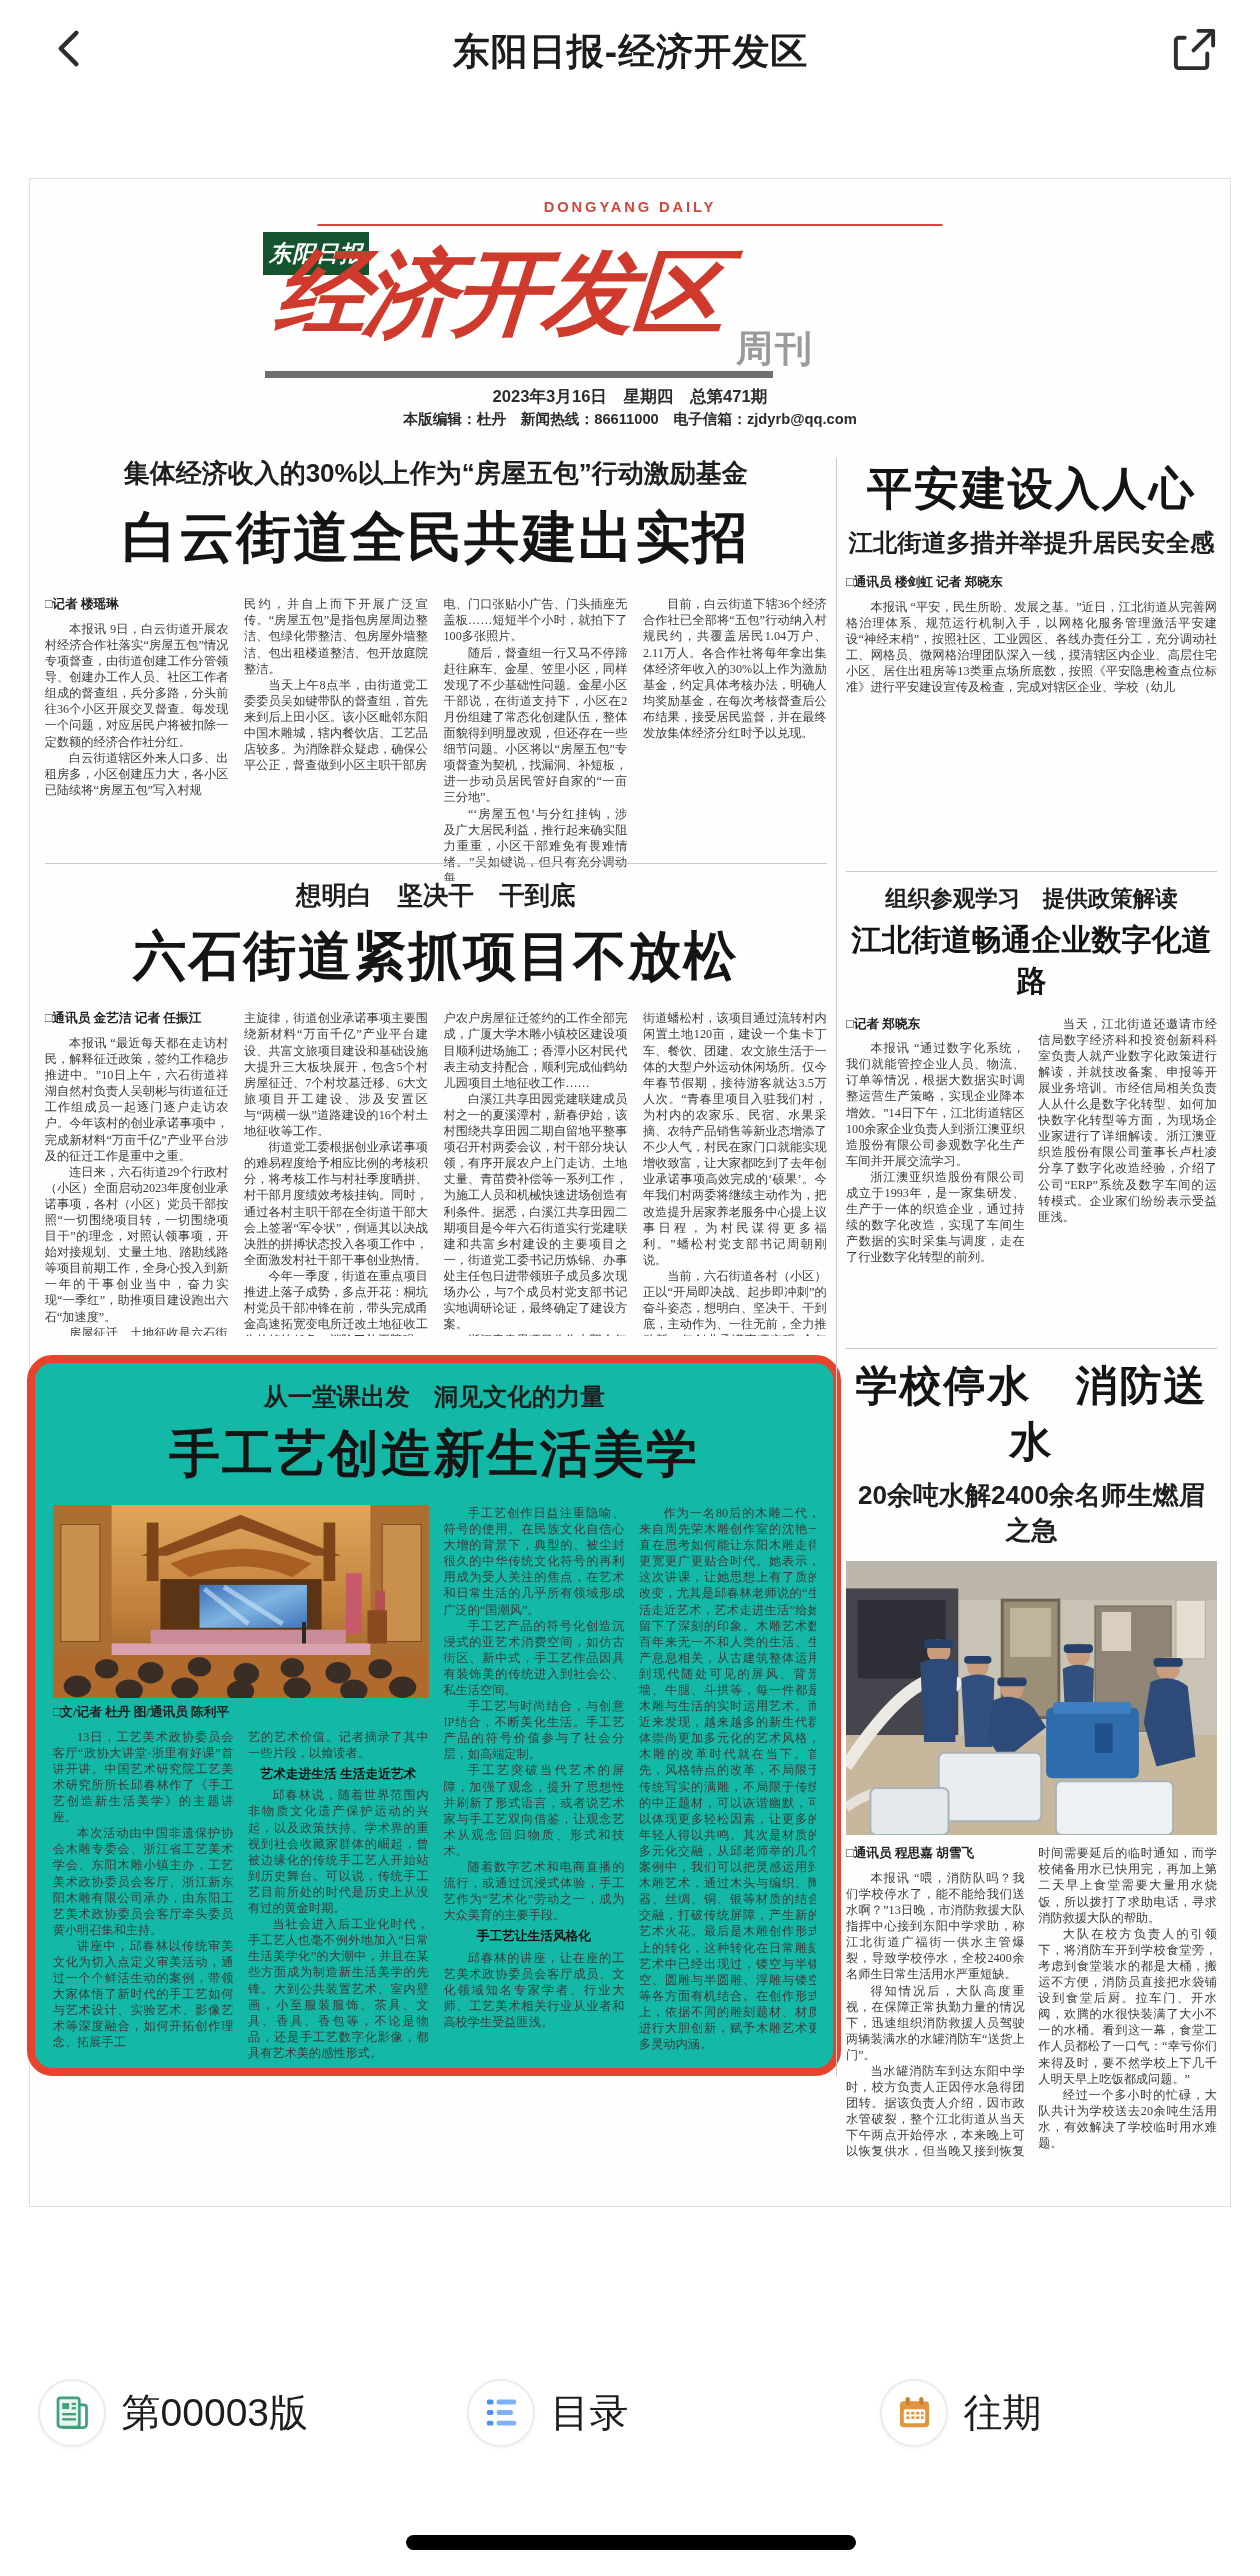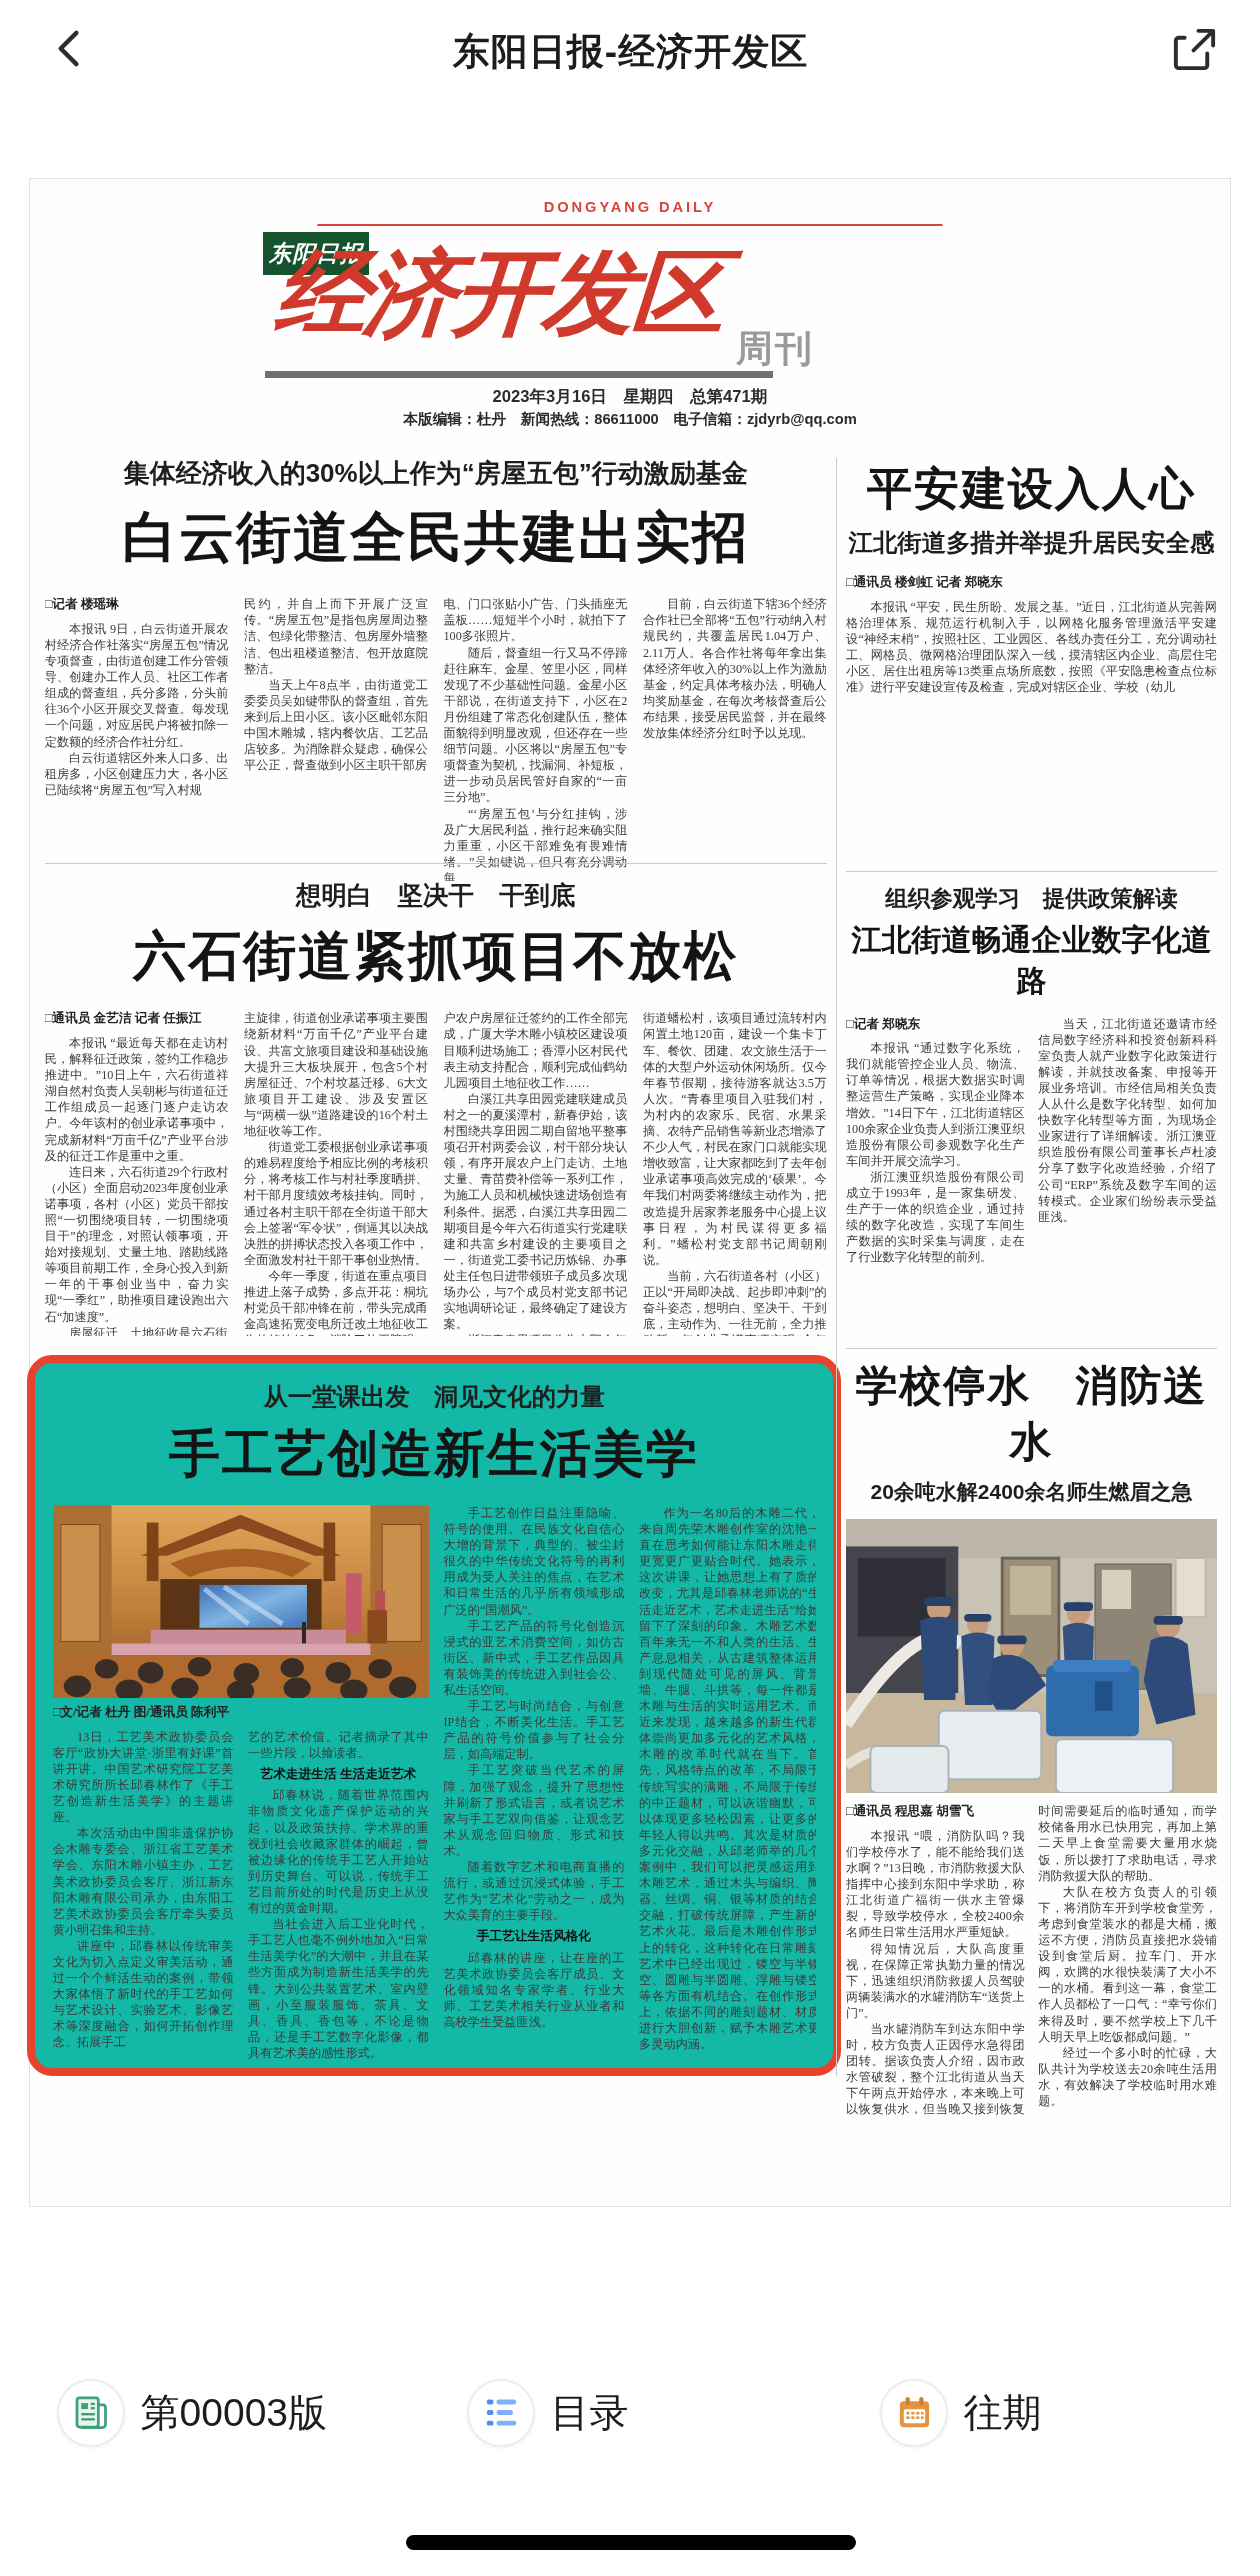--- a/index.html
+++ b/index.html
@@ -82,21 +82,21 @@
   #art-pingan .subtitle { font-size:24.4px; margin-bottom:15.6px; }
   #art-pingan .cols { gap:13.7px; height:268px; }
 
   #art-jiangbei { position:absolute; left:816px; top:704px; width:371px; }
   #art-jiangbei .kicker { font-size:22.5px; margin-bottom:5.9px; }
   #art-jiangbei .headline { font-size:30px; letter-spacing:0; margin-bottom:13.7px; }
   #art-jiangbei .cols { gap:13.7px; height:332px; }
 
   #art-school { position:absolute; left:816px; top:1179px; width:371px; }
   #art-school .headline { font-size:42px; margin-bottom:7.8px; }
-  #art-school .subtitle { font-size:21px; margin-bottom:13.7px; }
+  #art-school .subtitle { font-size:26px; margin-bottom:13.7px; }
   .photo-water { width:371px; height:274px; margin-bottom:9.8px; }
   #art-school .cols { gap:13.7px; height:317px; }
 
   
   .toolbar { position:absolute; top:2369px; left:0; width:1261px; height:98px; }
   .tool-item { position:absolute; display:flex; align-items:center; gap:15.6px; cursor:pointer; }
   .tool-circle { width:68px; height:68px; border-radius:50%; background:#fff;
                  border:2px solid #ececec; box-shadow:0 1px 3.9px rgba(0,0,0,.06);
                  display:flex; align-items:center; justify-content:center; }
   .tool-label { font-size:39px; color:#1d1d1d; }
@@ -367,21 +367,21 @@
             <p class="noindent">时间需要延后的临时通知，而学校储备用水已快用完，再加上第二天早上食堂需要大量用水烧饭，所以拨打了求助电话，寻求消防救援大队的帮助。</p>
             <p>大队在校方负责人的引领下，将消防车开到学校食堂旁，考虑到食堂装水的都是大桶，搬运不方便，消防员直接把水袋铺设到食堂后厨。拉车门、开水阀，欢腾的水很快装满了大小不一的水桶。看到这一幕，食堂工作人员都松了一口气：“幸亏你们来得及时，要不然学校上下几千人明天早上吃饭都成问题。”</p>
             <p>经过一个多小时的忙碌，大队共计为学校送去20余吨生活用水，有效解决了学校临时用水难题。</p>
           </div>
       </div>
     </article>
 
   </div>
 
   <nav class="toolbar">
-    <div class="tool-item" style="left:57px; top:9.8px;">
+    <div class="tool-item" style="left:38px; top:9.8px;">
       <span class="tool-circle">
         <svg viewBox="0 0 24 24" width="41" height="41">
           <rect x="3.5" y="3.5" width="12.5" height="17" rx="1.6" fill="#e9f6ef" stroke="#3fa079" stroke-width="1.6"></rect>
           <path d="M16 7.5 h2.6 a1.6 1.6 0 0 1 1.6 1.6 V19 a1.8 1.8 0 0 1 -1.8 1.8 H6" fill="none" stroke="#3fa079" stroke-width="1.6"></path>
           <rect x="6" y="6.5" width="4" height="3.5" fill="#3fa079"></rect>
           <line x1="11.5" y1="7" x2="14" y2="7" stroke="#3fa079" stroke-width="1.4"></line>
           <line x1="11.5" y1="9.5" x2="14" y2="9.5" stroke="#3fa079" stroke-width="1.4"></line>
           <line x1="6" y1="13" x2="14" y2="13" stroke="#3fa079" stroke-width="1.4"></line>
           <line x1="6" y1="16" x2="14" y2="16" stroke="#3fa079" stroke-width="1.4"></line>
         </svg>

